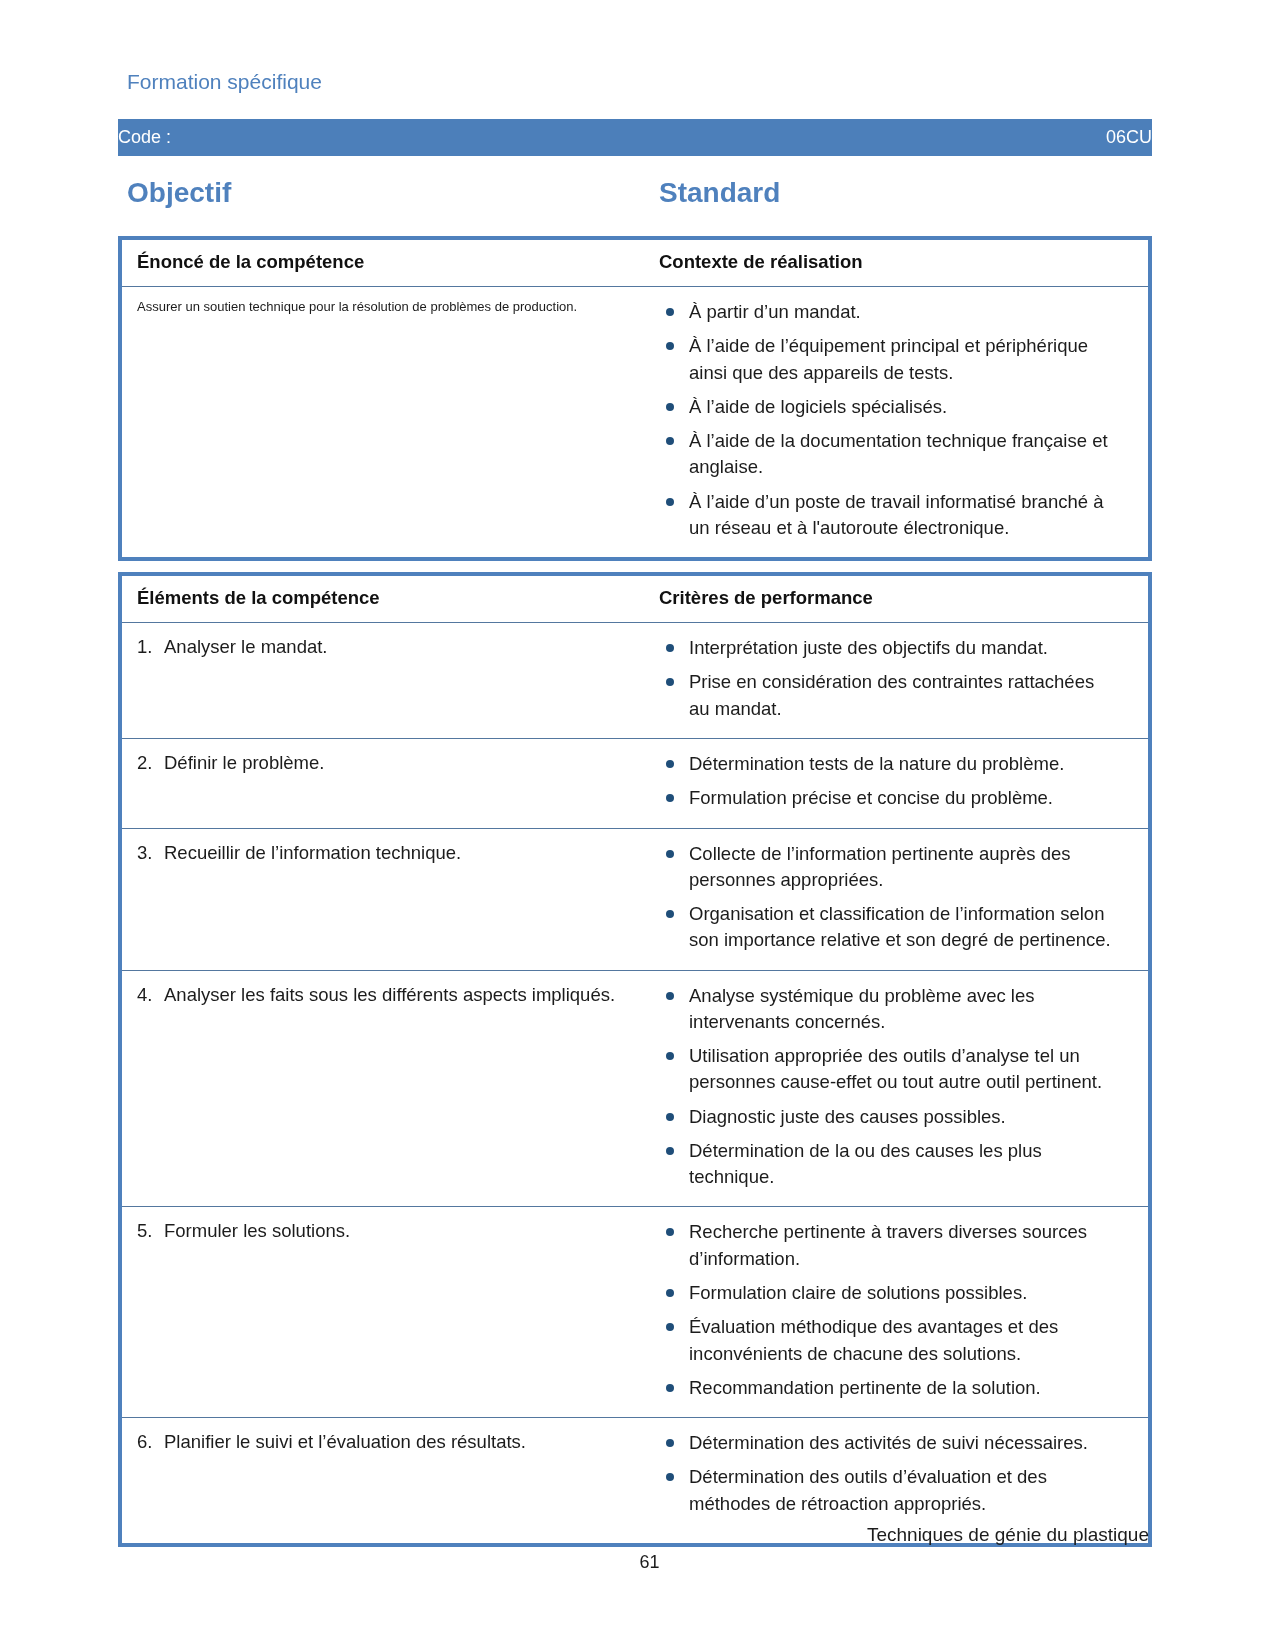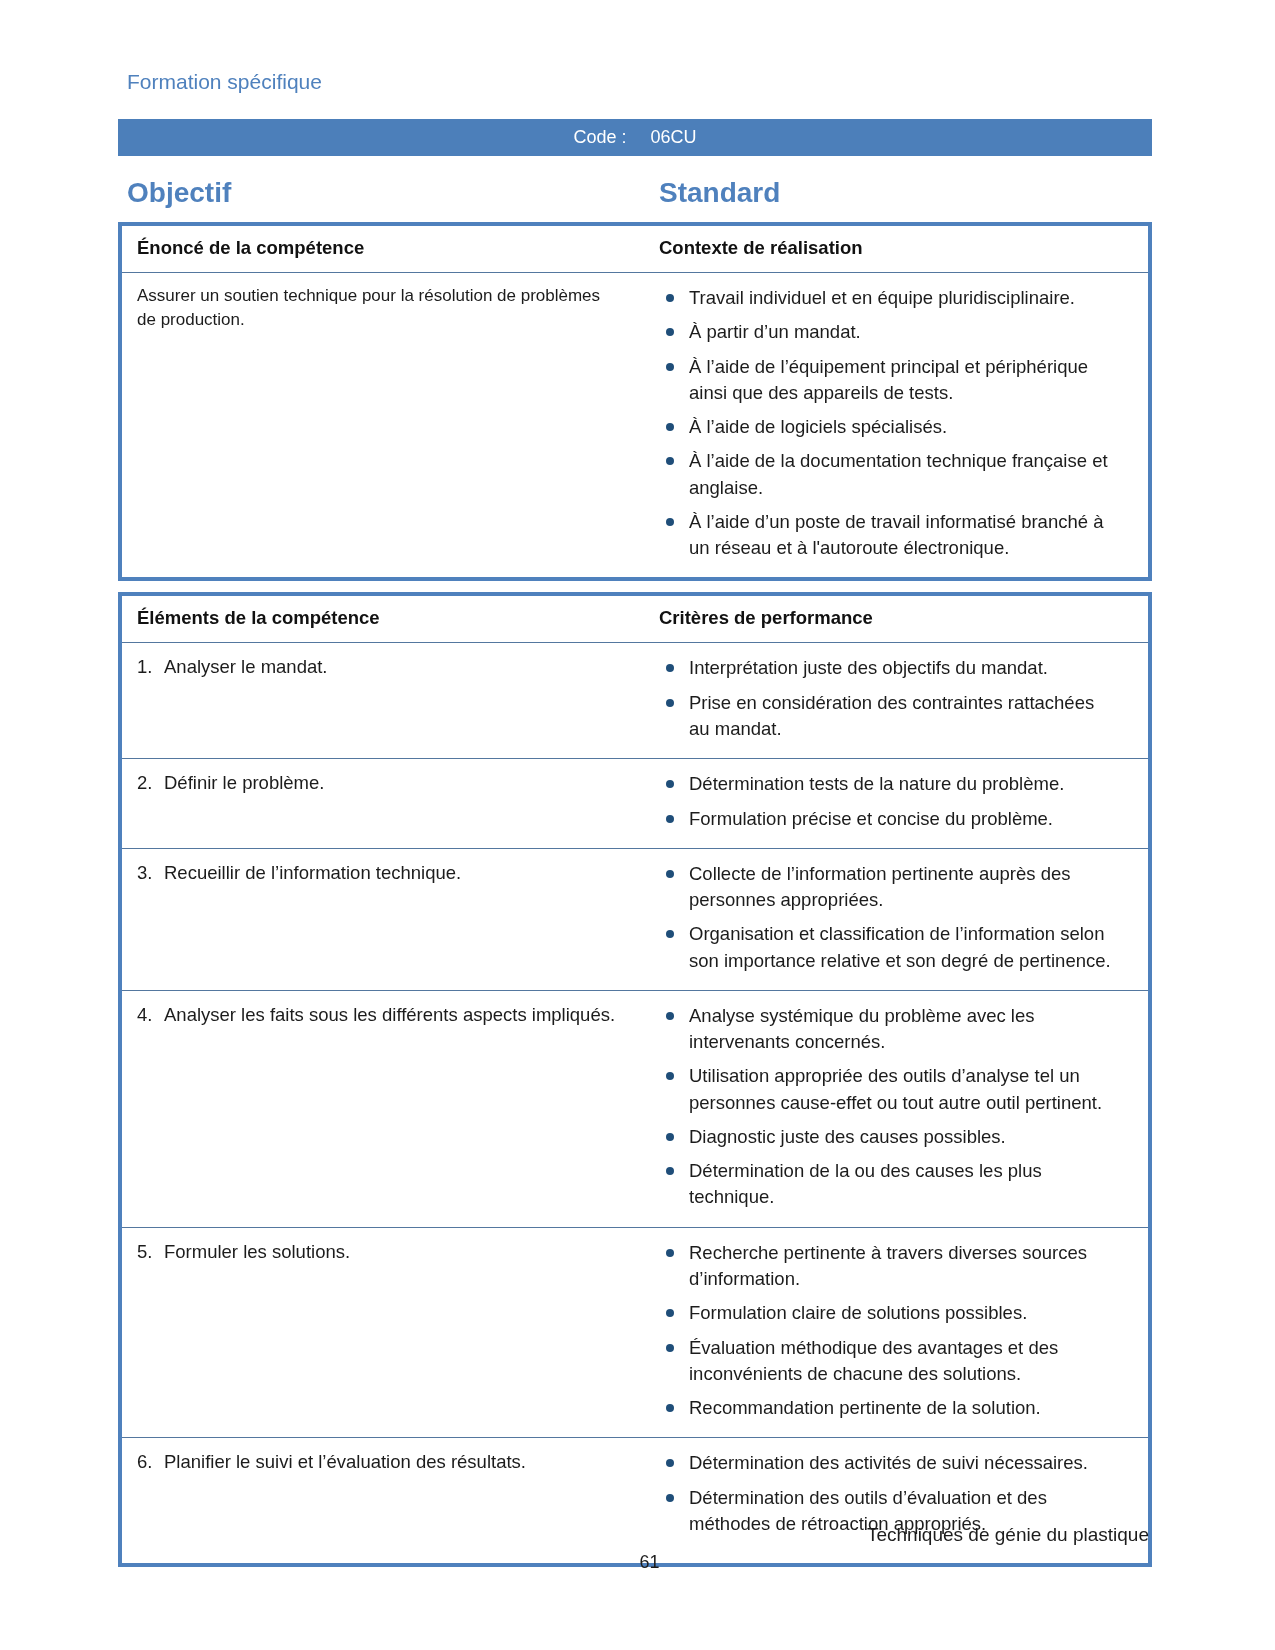--- a/index.html
+++ b/index.html
@@ -19,57 +19,57 @@
     color: #4f81bd;
     font-size: 21px;
     line-height: 1.1;
   }
 
   .code-bar {
     margin-top: 26px;
     height: 37px;
     background: #4c7fba;
     display: flex;
-    justify-content: center;
+    justify-content: space-between;
     align-items: center;
     color: #ffffff;
     font-size: 18px;
   }
   .code-bar .code-value { margin-left: 24px; }
 
   .col-headings { display: flex; margin-top: 21px; }
   .col-headings .h-left { width: 541px; padding-left: 9px; }
   .col-headings .h-right { flex: 1; }
   .col-headings span {
     font-size: 28px;
     font-weight: bold;
     color: #4f81bd;
   }
 
   .comp-table {
     border: 4px solid #4f81bd;
-    margin-top: 13px;
+    margin-top: 27px;
     width: 100%;
   }
   .t-row { display: flex; }
   .t-row + .t-row { border-top: 1px solid #54779f; }
 
   .cell-left  { width: 537px; padding: 11px 40px 14px 15px; }
   .cell-right { flex: 1; padding: 4px 30px 16px 0; }
 
   .hdr .cell-left, .hdr .cell-right {
     font-size: 18.5px;
     font-weight: bold;
     padding-top: 11px;
     padding-bottom: 13px;
     color: #111;
   }
   .hdr .cell-right { padding-left: 0; }
 
-  .body-text { font-size: 17px; line-height: 1.42; }
+  .body-text { font-size: 13px; line-height: 1.42; }
 
   .element { display: flex; font-size: 18.5px; line-height: 1.42; }
   .element .num { width: 27px; flex: none; }
   .element .el-text { flex: 1; }
 
   ul.bullets { list-style: none; margin: 0; padding: 0; }
   ul.bullets li {
     position: relative;
     padding-left: 30px;
     margin-top: 8px;
@@ -121,21 +121,20 @@
 
     <div class="comp-table">
       <div class="t-row hdr">
         <div class="cell-left">Énoncé de la compétence</div>
         <div class="cell-right">Contexte de réalisation</div>
       </div>
       <div class="t-row">
         <div class="cell-left body-text">Assurer un soutien technique pour la résolution de problèmes de production.</div>
         <div class="cell-right">
           <ul class="bullets">
-            <li>Travail individuel et en équipe pluridisciplinaire.</li>
             <li>À partir d’un mandat.</li>
             <li>À l’aide de l’équipement principal et périphérique ainsi que des appareils de tests.</li>
             <li>À l’aide de logiciels spécialisés.</li>
             <li>À l’aide de la documentation technique française et anglaise.</li>
             <li>À l’aide d’un poste de travail informatisé branché à un réseau et à l'autoroute électronique.</li>
           </ul>
         </div>
       </div>
     </div>
 

